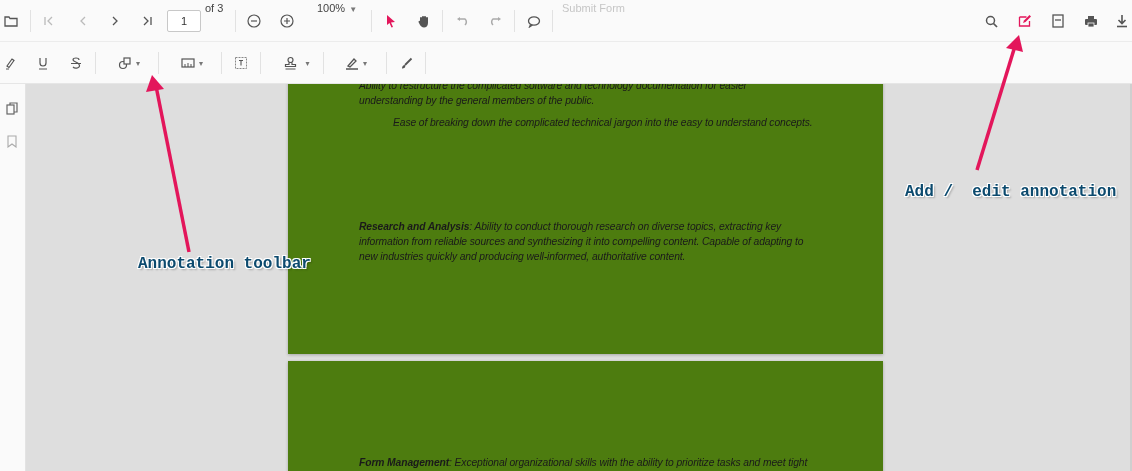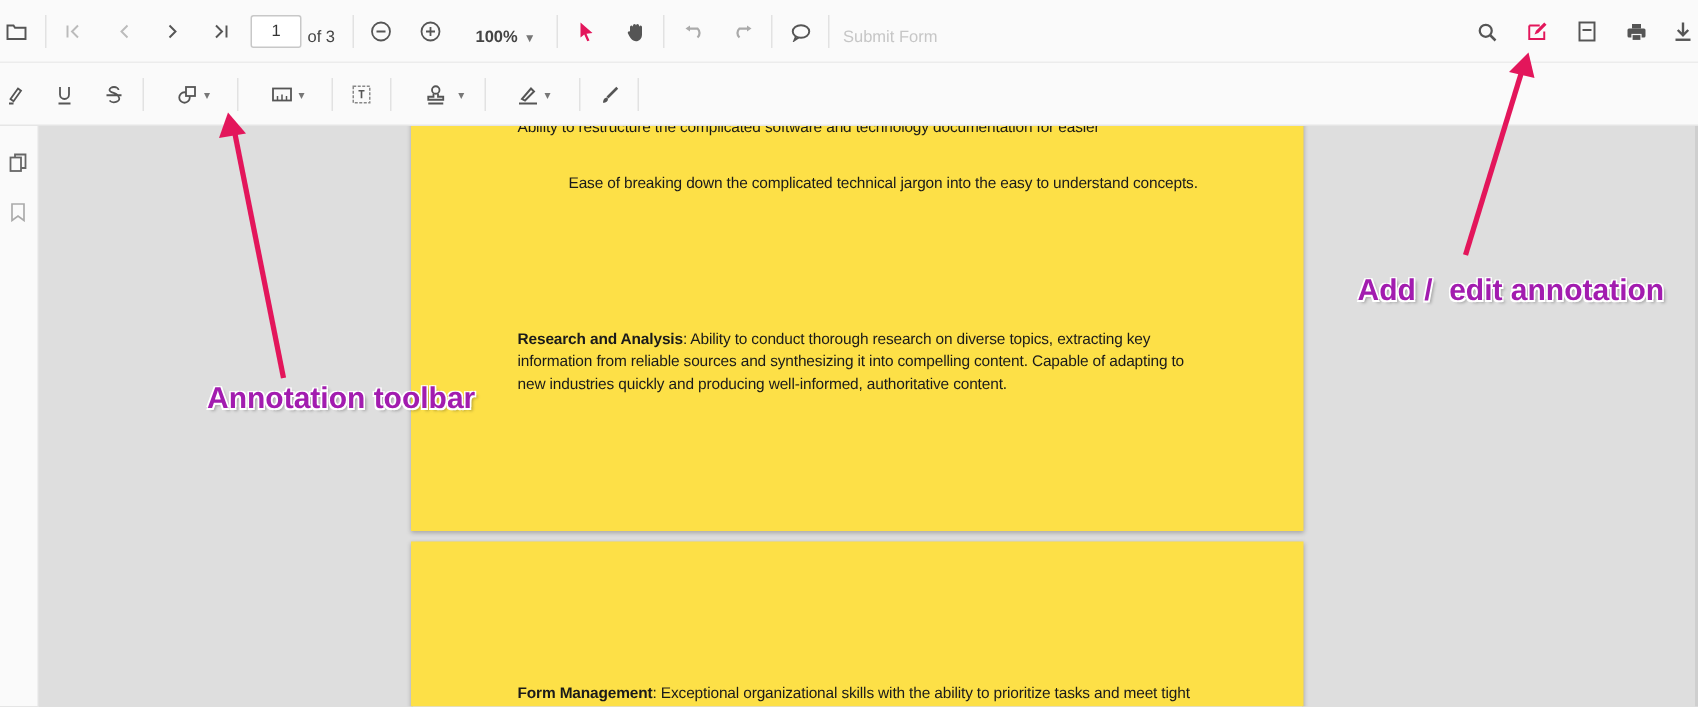--- a/index.html
+++ b/index.html
@@ -5,31 +5,31 @@
   * { box-sizing: border-box; margin: 0; padding: 0; }
   html, body { width: 1132px; height: 471px; overflow: hidden; background: #dedede; font-family: "Liberation Sans", sans-serif; }
   .root { position: relative; width: 1132px; height: 471px; }
   .toolbar { position: absolute; left: 0; width: 1132px; background: #fafafa; display: flex; align-items: center; }
   .tb1 { top: 0; height: 42px; border-bottom: 1px solid #ececec; }
   .tb2 { top: 42px; height: 42px; border-bottom: 1px solid #e6e6e6; }
   .ico { position: absolute; display: flex; align-items: center; justify-content: center; color: #616161; font-size: 14px; height: 24px; }
   .sep { position: absolute; width: 1px; height: 22px; background: #e2e2e2; top: 10px; }
   .muted { color: #bdbdbd; }
   .page-input { position: absolute; left: 167px; top: 10px; width: 34px; height: 22px; border: 1px solid #c8c8c8; border-radius: 2px; background: #fff; font-size: 11px; text-align: center; line-height: 20px; color: #333; }
-  .txt { position: absolute; font-size: 11px; color: #444; top: 19px; }
+  .txt { position: absolute; font-size: 11px; color: #444; top: 2px; }
   .caret { font-size: 8px; margin-left: 4px; color: #777; }
   .leftnav { position: absolute; left: 0; top: 84px; width: 26px; height: 387px; background: #fafafa; border-right: 1px solid #e3e3e3; }
   .viewer { position: absolute; left: 26px; top: 84px; width: 1104px; height: 387px; background: #dedede; overflow: hidden; }
   .scrollbar { position: absolute; right: 0; top: 84px; width: 2px; height: 387px; background: #cfcfcf; }
-  .pdfpage { position: absolute; left: 248px; width: 595px; background: #fde047; box-shadow: 0 1px 3px rgba(0,0,0,0.25); }
+  .pdfpage { position: absolute; left: 262px; width: 595px; background: #4d7c0f; box-shadow: 0 1px 3px rgba(0,0,0,0.25); font-style: italic; }
   .p1 { top: -20px; height: 290px; }
   .p2 { top: 277px; height: 140px; }
   .para { position: absolute; left: 71px; width: 460px; font-family: "Liberation Sans", sans-serif; font-size: 10.3px; line-height: 15px; color: #1a1a1a; letter-spacing: -0.1px; }
   .para b { font-weight: bold; }
-  .callout { position: absolute; font-family: Liberation Sans, sans-serif; font-weight: bold; font-size: 20px; color: #a21caf; text-shadow: 1px 1px 0 #fff, -1px -1px 0 #fff, 1px -1px 0 #fff, -1px 1px 0 #fff, 2px 2px 2px rgba(0,0,0,0.25); white-space: nowrap; }
+  .callout { position: absolute; font-family: Liberation Mono, monospace; font-weight: bold; font-size: 16px; color: #0c4a6e; text-shadow: 1px 1px 0 #fff, -1px -1px 0 #fff, 1px -1px 0 #fff, -1px 1px 0 #fff, 2px 2px 2px rgba(0,0,0,0.25); white-space: nowrap; }
   svg.arrow { position: absolute; left: 0; top: 0; pointer-events: none; }
 </style>
 </head>
 <body>
 
 <div class="root">
 
   <div class="toolbar tb1">
     <span class="ico" style="left:3px;top:9px;width:16px;">
       <svg width="14" height="12" viewBox="0 0 14 12">
@@ -65,21 +65,21 @@
           <circle cx="7" cy="7" r="6" fill="none" stroke="#555" stroke-width="1.2"></circle>
           <path d="M4 7h6" stroke="#555" stroke-width="1.2"></path>
         </svg>
     </span>
     <span class="ico" style="left:278px;top:9px;width:18px;">
       <svg width="14" height="14" viewBox="0 0 14 14">
           <circle cx="7" cy="7" r="6" fill="none" stroke="#555" stroke-width="1.2"></circle>
           <path d="M4 7h6M7 4v6" stroke="#555" stroke-width="1.2"></path>
         </svg>
     </span>
-    <span class="txt" style="left:317px;font-weight:bold;">
+    <span class="txt" style="left:317px;">
       <span>100%</span><span class="caret">▼</span>
     </span>
     <div class="sep" style="left:371px;"></div>
     <span class="ico" style="left:383px;top:9px;width:16px;">
       <svg width="12" height="14" viewBox="0 0 12 14">
           <path d="M2 1l8 7-4 .5L8 13 6.5 13.5 4.5 9 2 11z" fill="#e3165b"></path>
         </svg>
     </span>
     <span class="ico" style="left:415px;top:9px;width:18px;">
       <svg width="14" height="14" viewBox="0 0 14 14">
@@ -295,20 +295,21 @@
       <svg width="10" height="13" viewBox="0 0 10 13">
           <path d="M1 1h8v11L5 9l-4 3z" fill="none" stroke="#aaa" stroke-width="1.1"></path>
         </svg>
     </span>
   </div>
 
   <div class="viewer">
     <div class="pdfpage p1">
       <div class="para" style="top:14px;">
         <div>Ability to restructure the complicated software and technology documentation for easier</div>
+        <div>understanding by the general members of the public.</div>
       </div>
       <div class="para" style="top:51px;padding-left:34px;">Ease of breaking down the complicated technical jargon into the easy to understand concepts.</div>
       <div class="para" style="top:155px;"><b>Research and Analysis</b><span>: Ability to conduct thorough research on diverse topics, extracting key information from reliable sources and synthesizing it into compelling content. Capable of adapting to new industries quickly and producing well-informed, authoritative content.</span></div>
     </div>
     <div class="pdfpage p2">
       <div class="para" style="top:94px;white-space:nowrap;"><b>Form Management</b><span>: Exceptional organizational skills with the ability to prioritize tasks and meet tight</span></div>
     </div>
   </div>
   <div class="scrollbar"></div>
 

